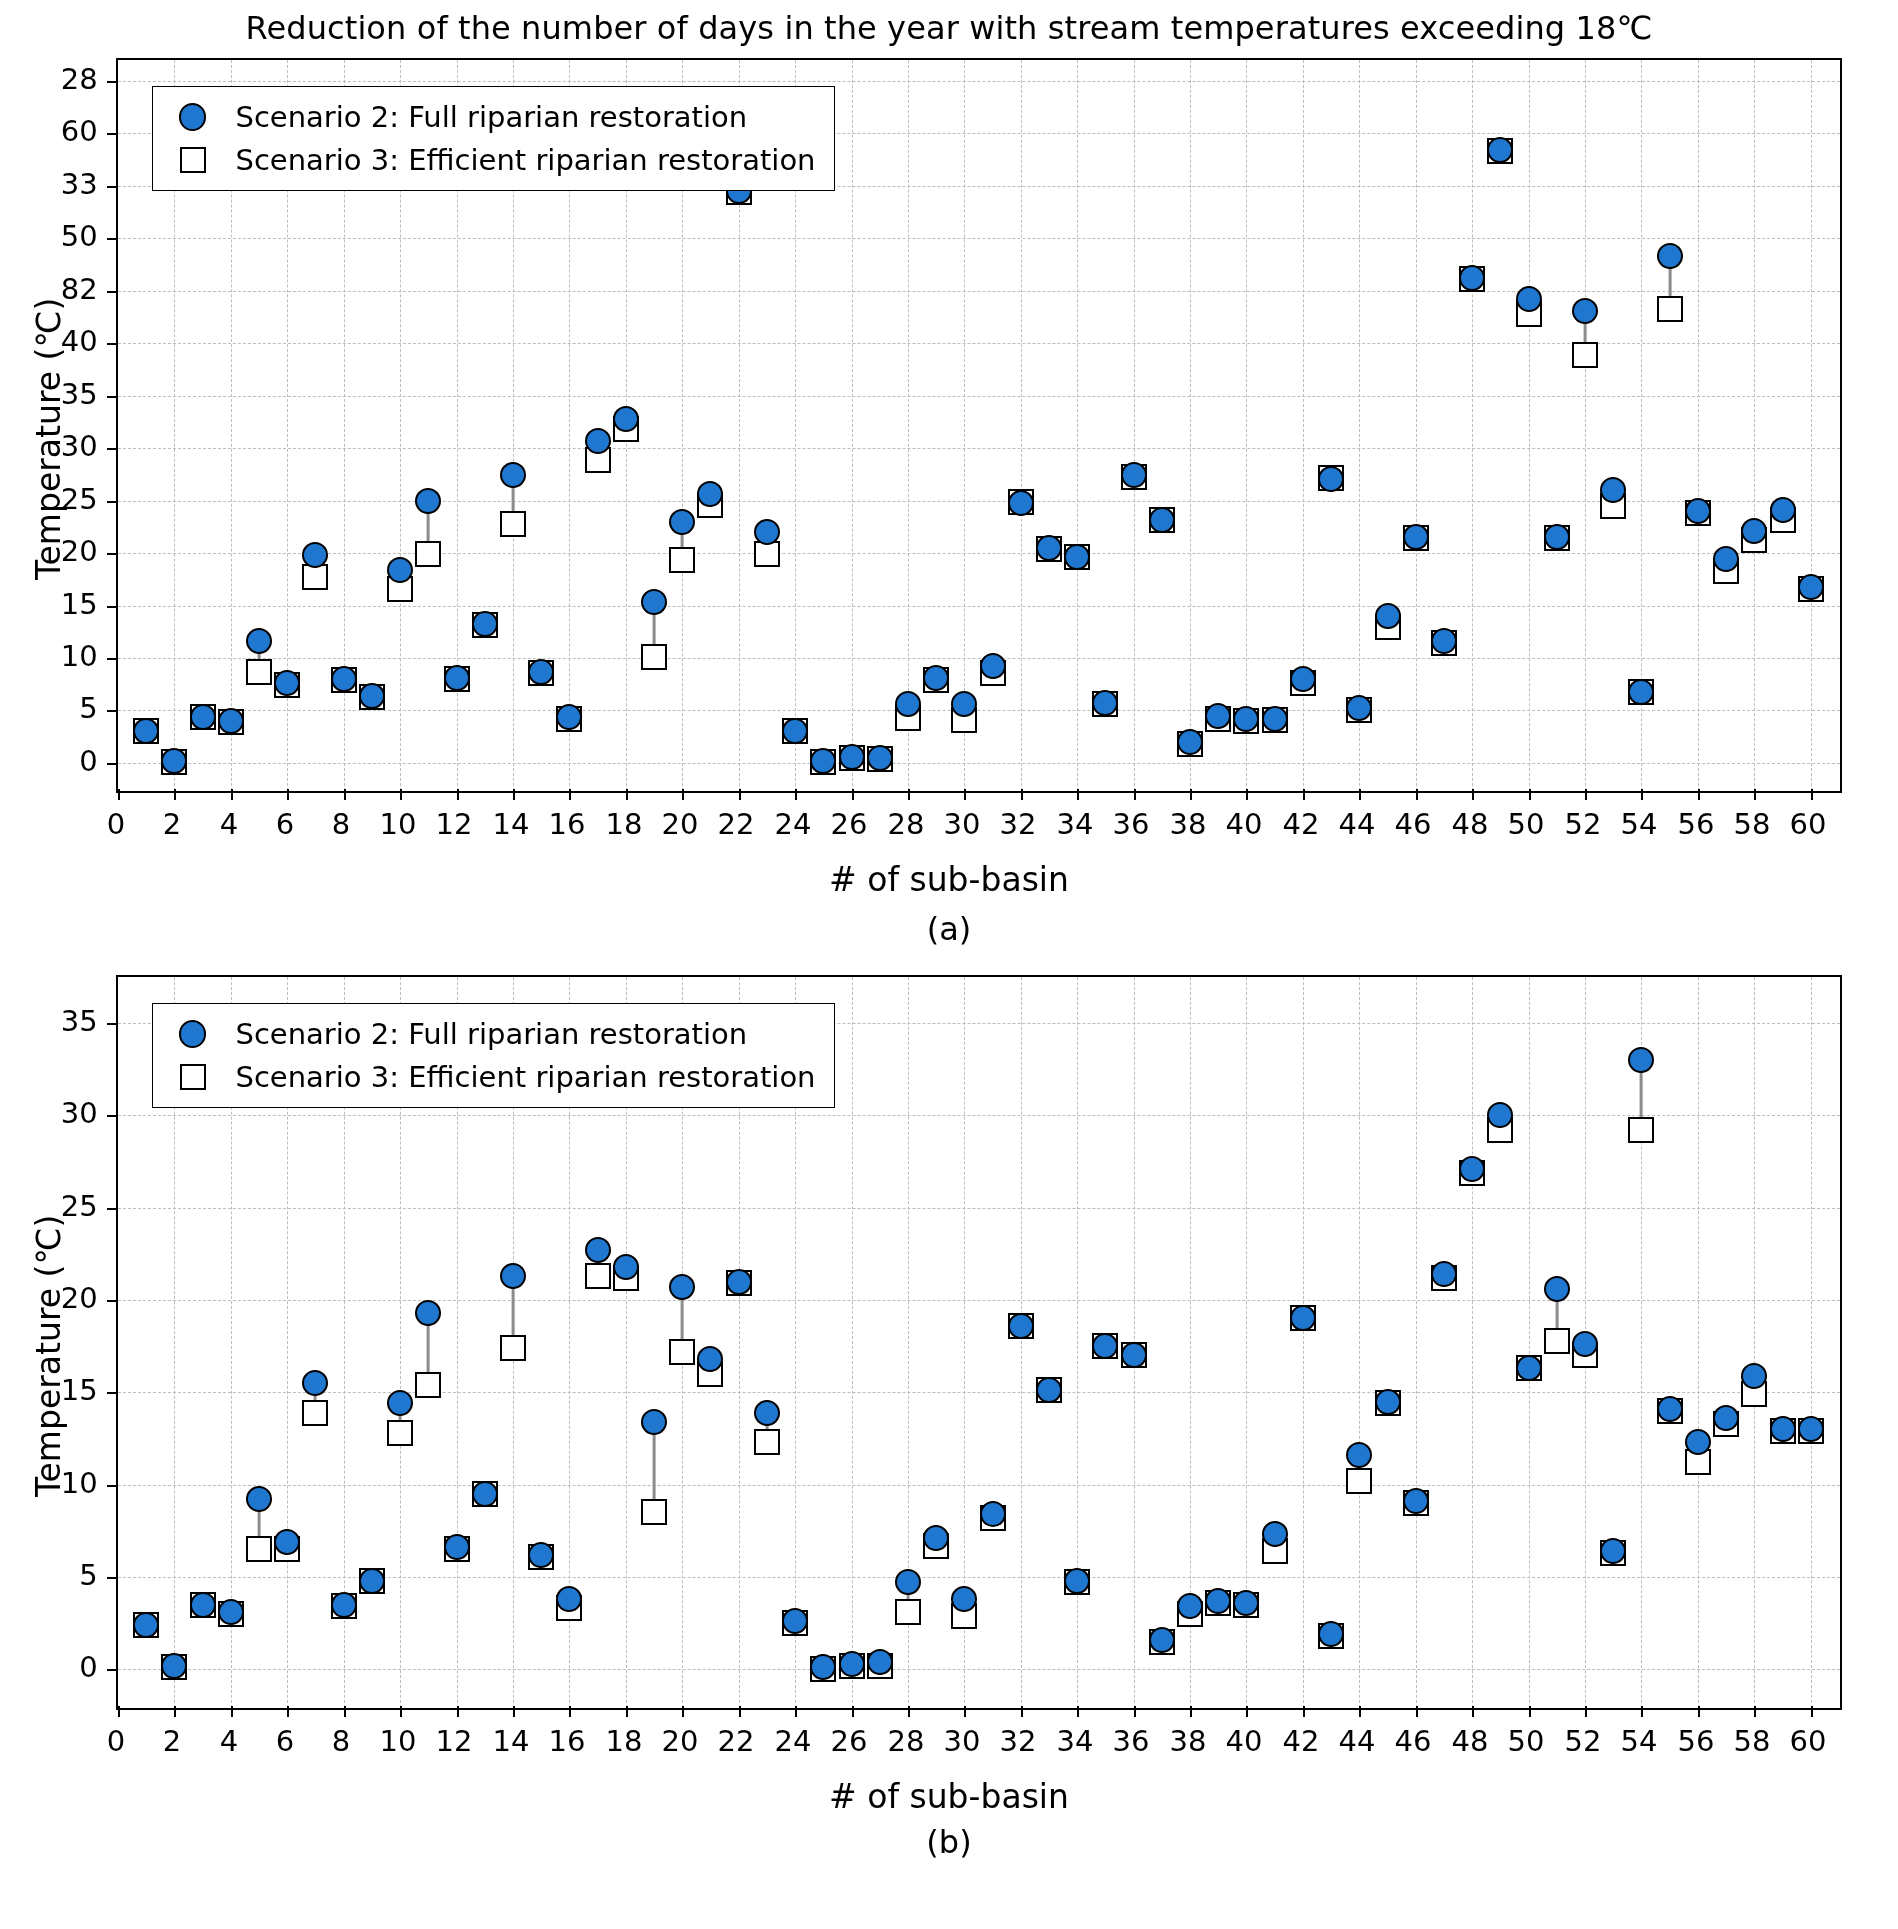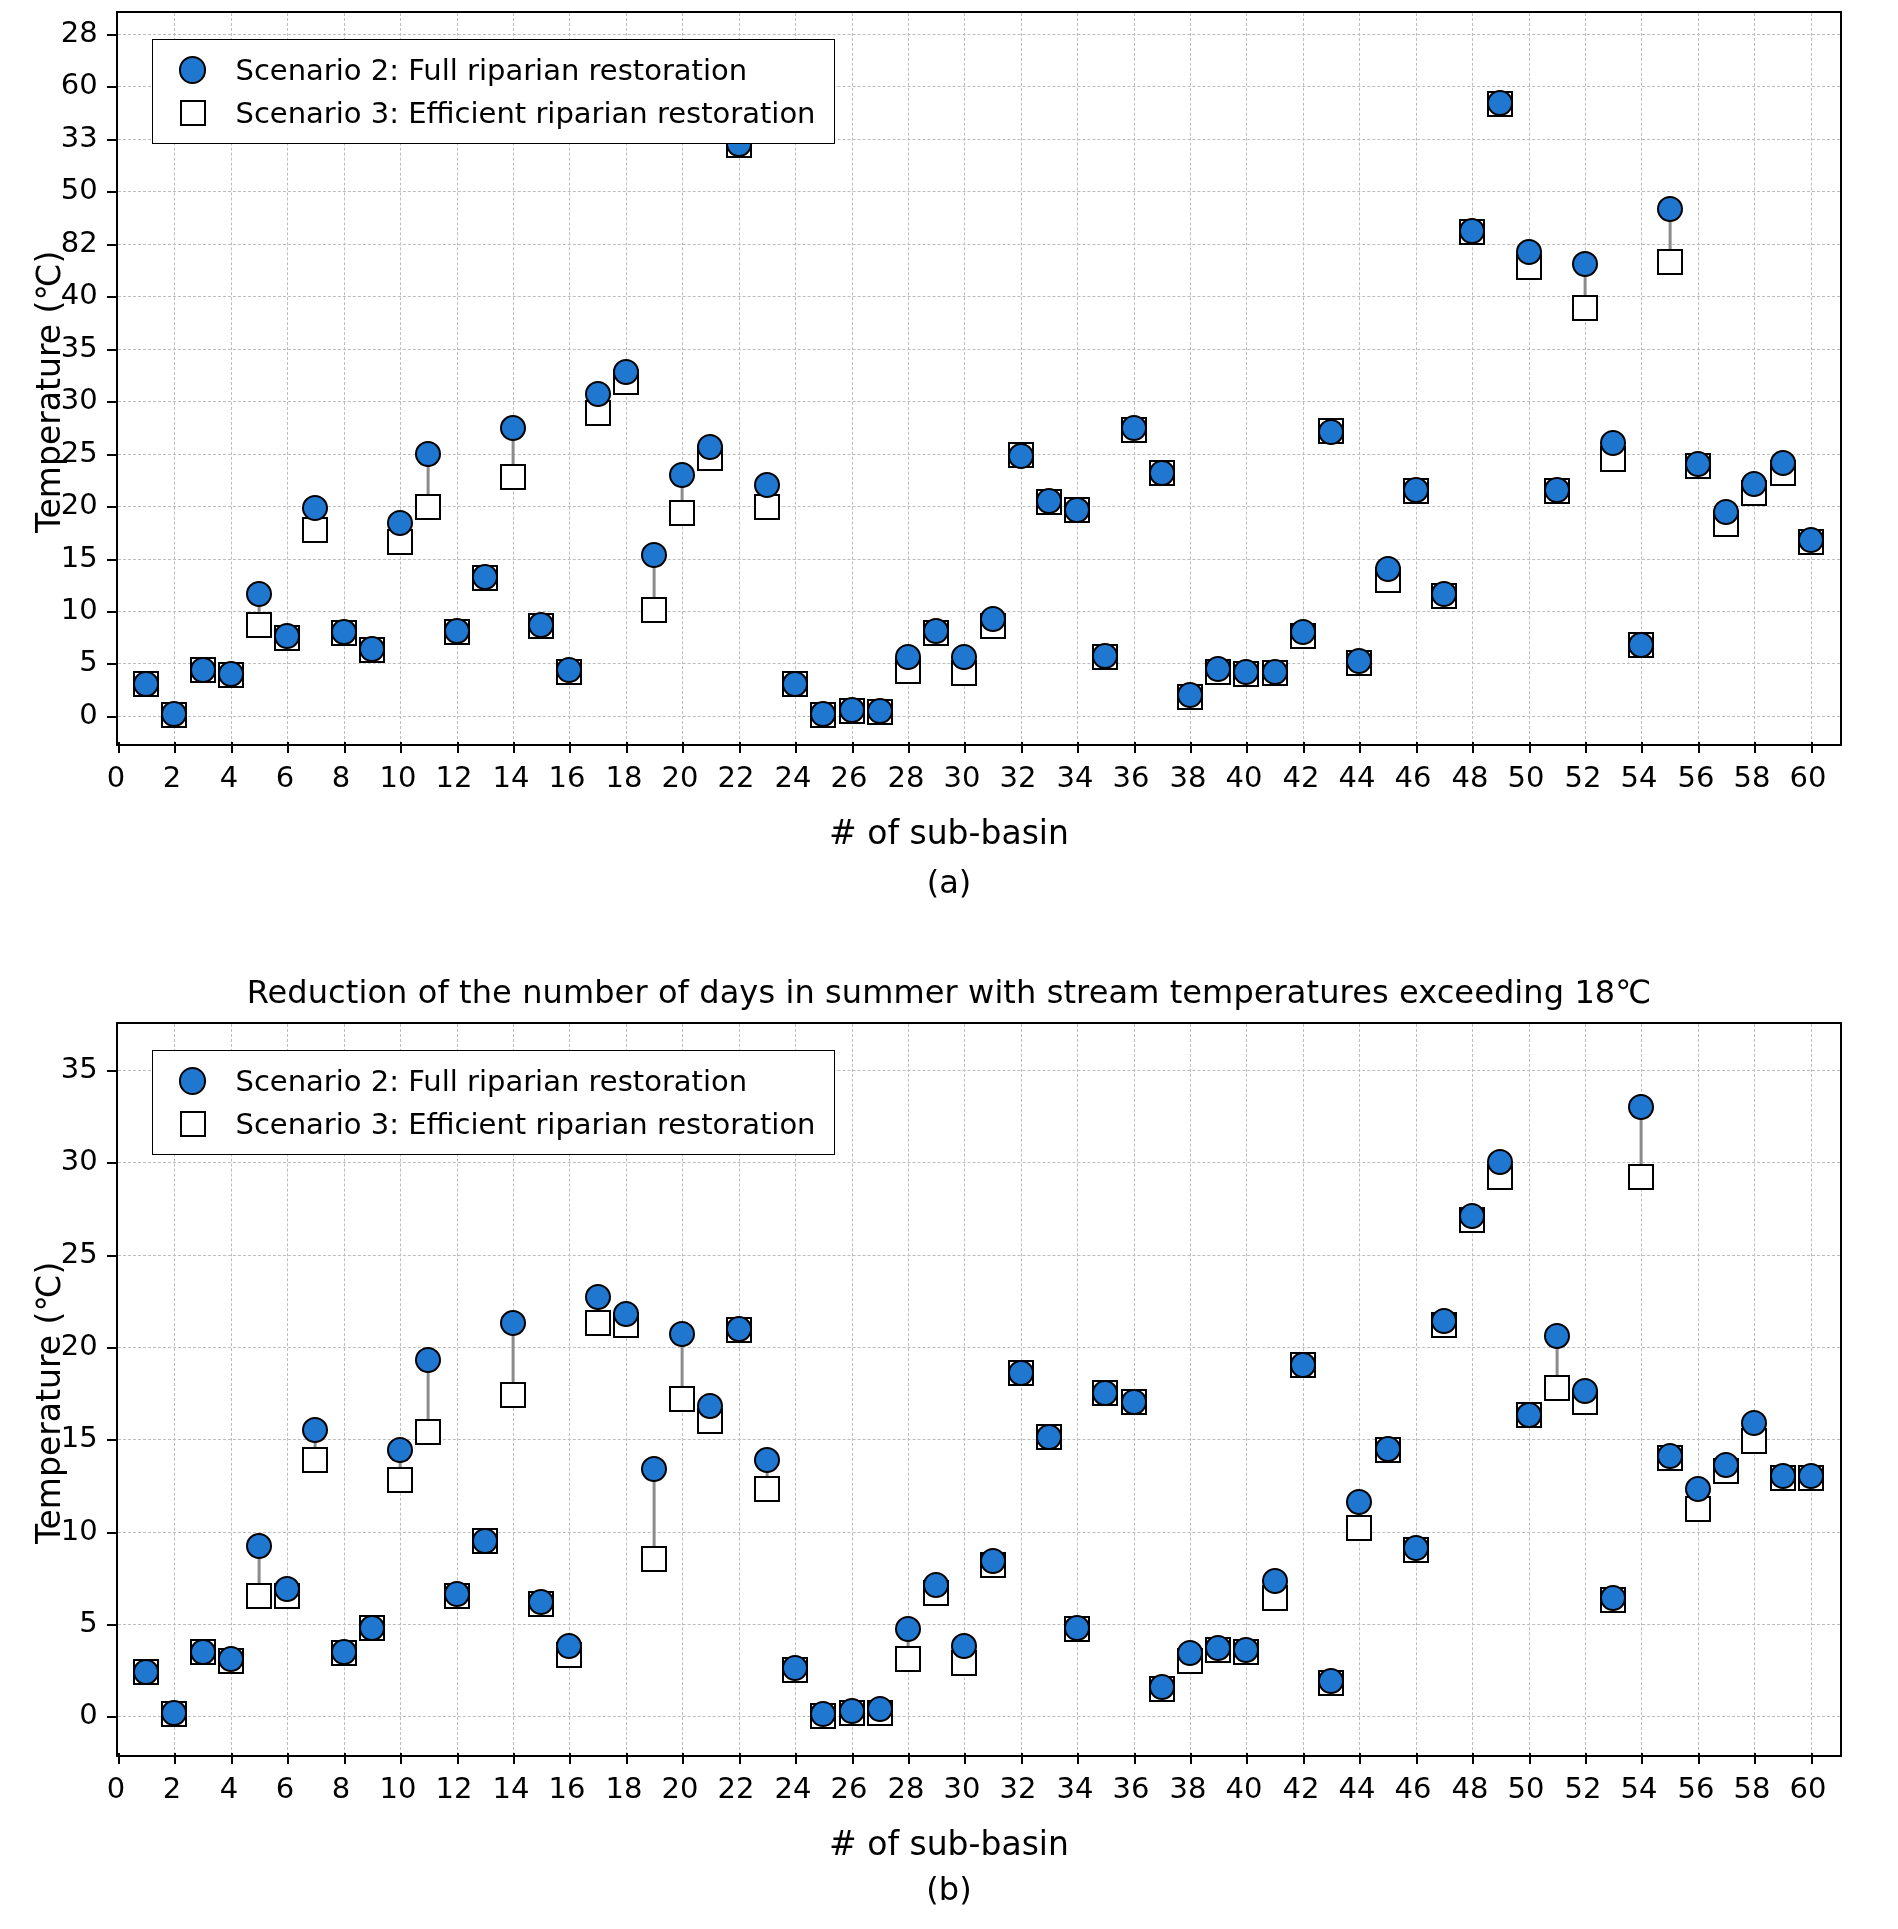--- a/index.html
+++ b/index.html
@@ -63,20 +63,21 @@
   .legend-circle{width:27.5px;height:27.5px;border-radius:50%;background:#1f77d0;border:2.8px solid #000;box-sizing:border-box;}
   .legend-square{width:26px;height:26px;background:#fff;border:2.8px solid #000;box-sizing:border-box;}
   .legend-label{font-size:29px;color:#000;white-space:nowrap;}
 </style>
 </head>
 <body>
 
 <div class="figure">
 
   <div class="panel" style="height:964px;">
+    <div class="panel-title">Reduction of the number of days in the year with stream temperatures exceeding 18℃</div>
 
     <div class="plot-area-wrap" style="position:relative;height:882px;">
       <div class="axis-y-label" style="left:29px;top:533px;">Temperature (℃)</div>
 
       <div class="plot" id="plot-a" style="position:absolute;left:116px;top:11px;width:1726px;height:735px;">
           <div class="gridline h" style="top: 703px;"></div>
           <div class="tickmark-y" style="top: 703px;"></div>
           <div class="gridline h" style="top: 650px;"></div>
           <div class="tickmark-y" style="top: 650px;"></div>
           <div class="gridline h" style="top: 598px;"></div>
@@ -369,21 +370,20 @@
         <div class="xtick-label" style="left: 1526px; top: 760px;">50</div>
         <div class="xtick-label" style="left: 1583px; top: 760px;">52</div>
         <div class="xtick-label" style="left: 1639px; top: 760px;">54</div>
         <div class="xtick-label" style="left: 1696px; top: 760px;">56</div>
         <div class="xtick-label" style="left: 1752px; top: 760px;">58</div>
         <div class="xtick-label" style="left: 1808px; top: 760px;">60</div>
       </div>
   </div>
 
   <div class="panel" style="height:964px;">
-    <div class="panel-title">Reduction of the number of days in summer with stream temperatures exceeding 18℃</div>
 
     <div class="plot-area-wrap" style="position:relative;height:882px;">
       <div class="axis-y-label" style="left:29px;top:533px;">Temperature (℃)</div>
 
       <div class="plot" id="plot-b" style="position:absolute;left:116px;top:11px;width:1726px;height:735px;">
           <div class="gridline h" style="top: 692px;"></div>
           <div class="tickmark-y" style="top: 692px;"></div>
           <div class="gridline h" style="top: 600px;"></div>
           <div class="tickmark-y" style="top: 600px;"></div>
           <div class="gridline h" style="top: 508px;"></div>

